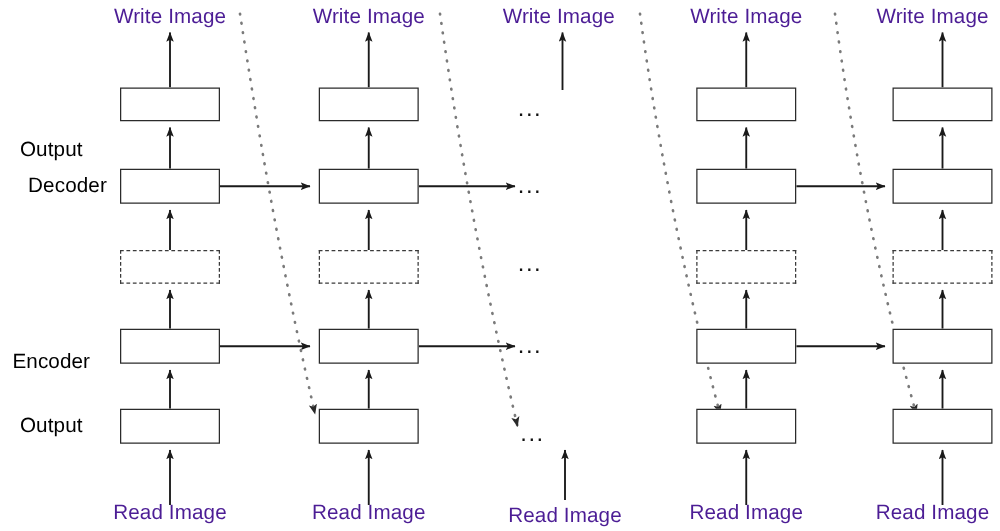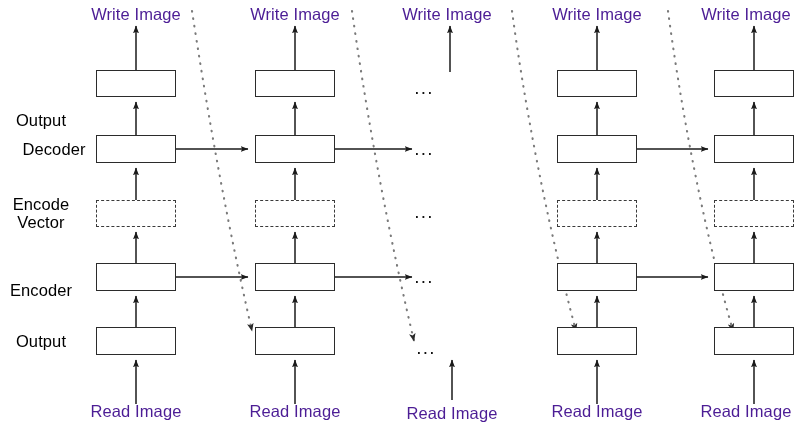--- a/index.html
+++ b/index.html
@@ -126,22 +126,20 @@
     <g stroke="#7a7a7a" stroke-width="2.1" fill="none" stroke-linecap="round" stroke-dasharray="0.6 7">
       <path d="M192,11 C205,95 222,200 252,331" marker-end="url(#ahd)"></path>
       <path d="M352,11 C364,95 382,205 414,341" marker-end="url(#ahd)"></path>
       <path d="M512,11 C524,100 545,215 576,331" marker-end="url(#ahd)"></path>
       <path d="M668,11 C680,100 700,215 733,331" marker-end="url(#ahd)"></path>
     </g>
   </svg>
 
   <div class="row-label" style="left:41px; top:84px;margin-top:36px;">Output</div>
   <div class="row-label" style="left:54px; top:149px;">Decoder</div>
-  <div class="row-label" style="left:41px; top:213px;">Encode
-Vector</div>
   <div class="row-label" style="left:41px; top:290px;">Encoder</div>
   <div class="row-label" style="left:41px; top:341px;">Output</div>
 
   <div class="unit-box" style="left:96px; top:70px; width:80px; height:27px;"></div>
   <div class="unit-box" style="left:96px; top:135px; width:80px; height:28px;"></div>
   <div class="unit-box dashdot" style="left:96px; top:200px; width:80px; height:27px;"></div>
   <div class="unit-box" style="left:96px; top:263px; width:80px; height:28px;"></div>
   <div class="unit-box" style="left:96px; top:327px; width:80px; height:28px;"></div>
 
   <div class="unit-box" style="left:255px; top:70px; width:80px; height:27px;"></div>

